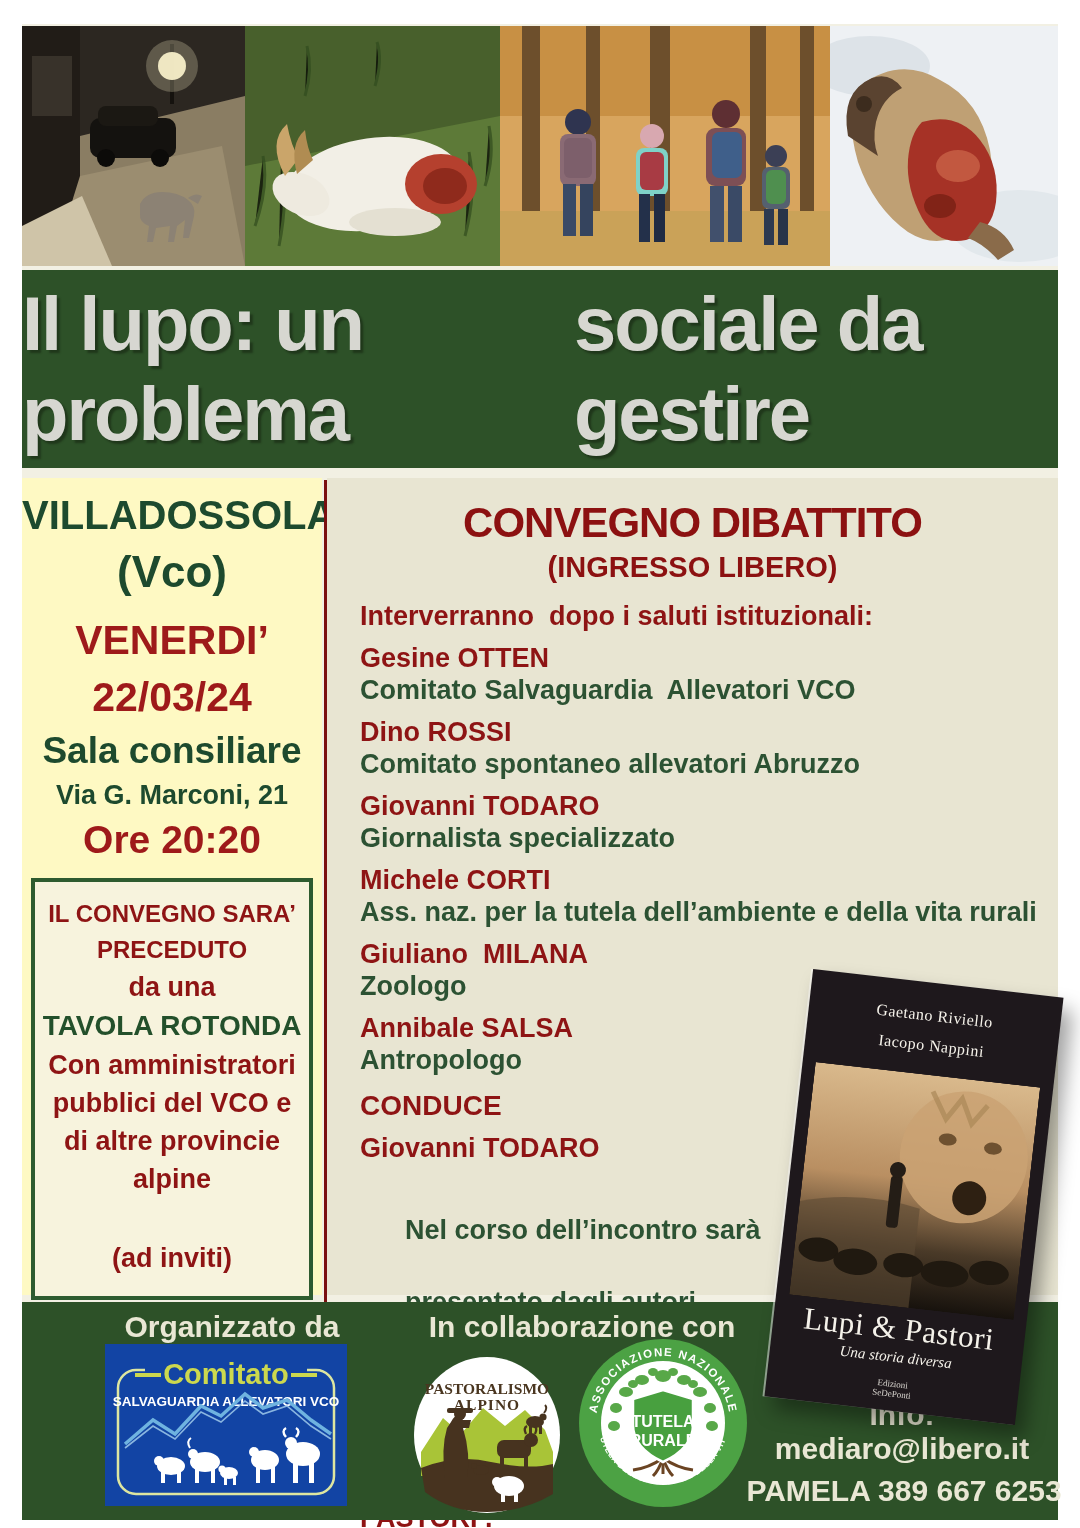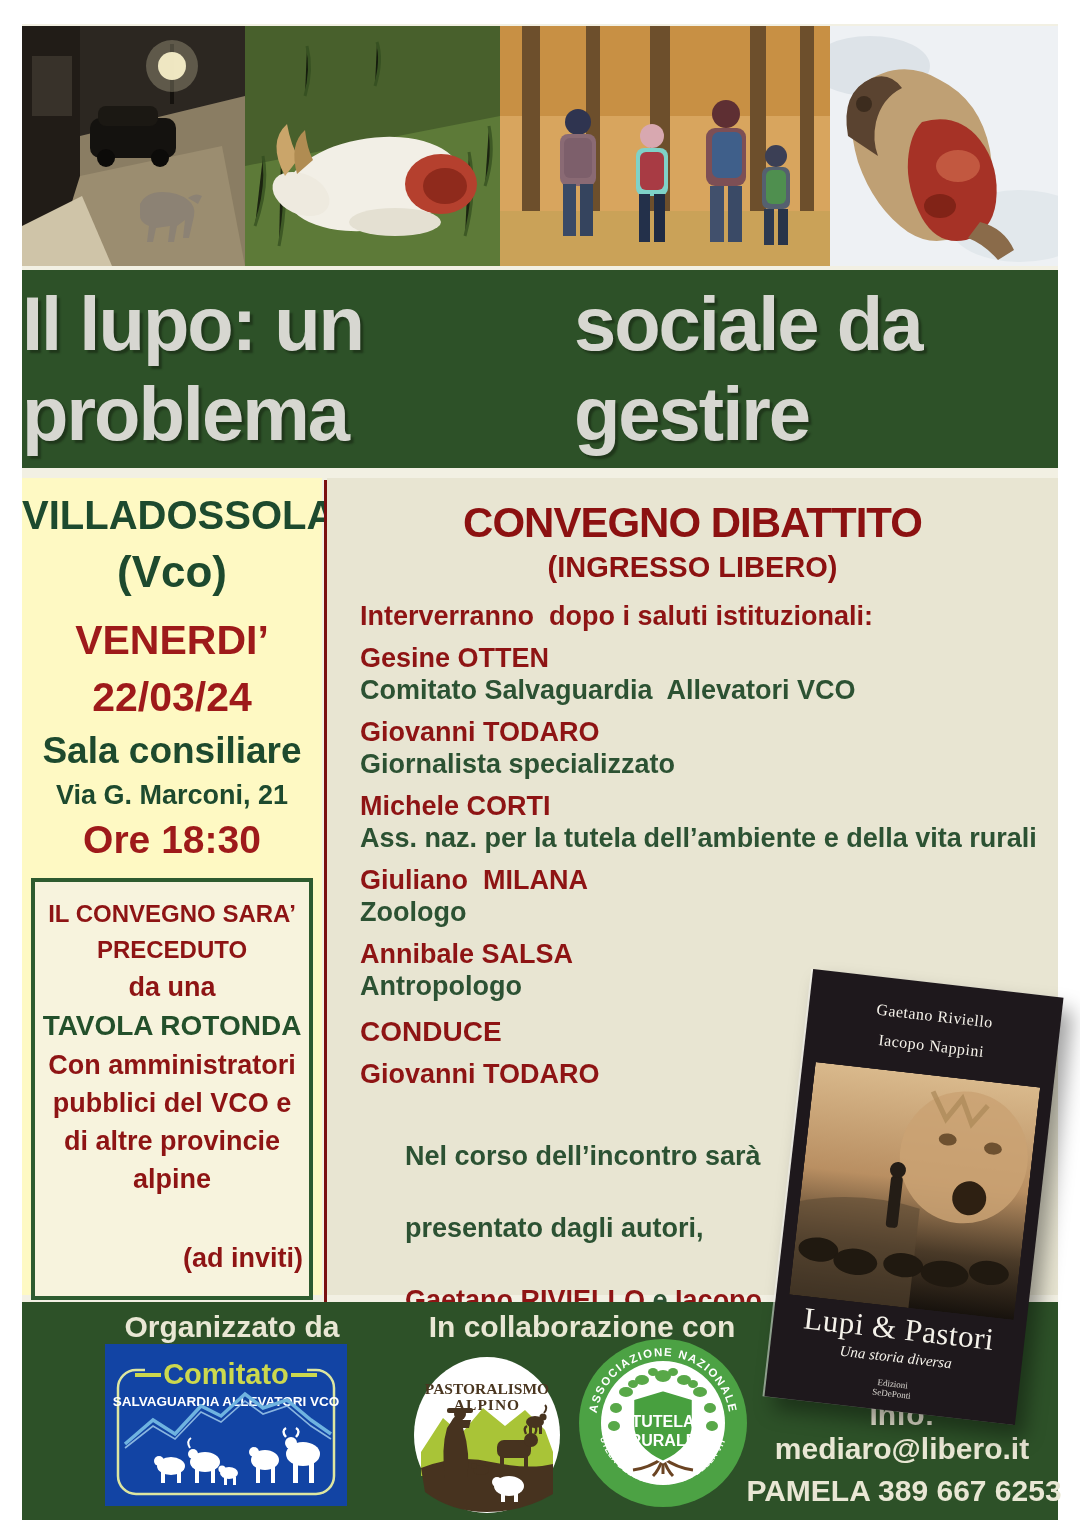--- a/index.html
+++ b/index.html
@@ -30,21 +30,21 @@
   .lc-day{margin-top:14px;font-size:41px;line-height:56px;font-weight:700;color:#9e1a1a;}
   .lc-date{font-size:41px;line-height:58px;font-weight:700;color:#9e1a1a;}
   .lc-venue{font-size:37px;line-height:50px;font-weight:700;color:#1d4a2e;}
   .lc-addr{font-size:27px;line-height:38px;font-weight:700;color:#1d4a2e;}
   .lc-time{font-size:39px;line-height:52px;font-weight:700;color:#9e1a1a;}
   .eventbox{margin:12px 9px 0 9px;background:#f7f3dd;border:4px solid #2e5b2f;
             padding:14px 6px 20px 6px;min-height:352px;}
   .eb-red{font-size:24px;line-height:36px;font-weight:700;color:#8e1414;}
   .eb-red2{font-size:27px;line-height:38px;font-weight:700;color:#8e1414;}
   .eb-green{font-size:28px;line-height:40px;font-weight:700;color:#23502b;}
-  .eb-invite{margin-top:42px;font-size:27px;line-height:36px;font-weight:700;color:#8e1414;text-align:right;}
+  .eb-invite{margin-top:42px;font-size:27px;line-height:36px;font-weight:700;color:#8e1414;}
 
   
   .divider{position:absolute;left:324px;top:480px;width:3px;height:830px;background:#7a1010;}
 
   
   .maincol{position:absolute;left:327px;top:478px;width:731px;height:817px;background:#e8e5d2;
            padding:13px;box-sizing:border-box;}
   .mc-head{margin-top:8px;text-align:center;font-size:42px;line-height:48px;font-weight:800;
            color:#8c1111;letter-spacing:-1px;}
   .mc-sub{text-align:center;font-size:29px;line-height:40px;font-weight:800;color:#8c1111;}
@@ -192,41 +192,45 @@
     <div class="t">sociale da gestire</div>
   </div>
 
   <div class="leftcol">
     <div class="lc-city">VILLADOSSOLA</div>
     <div class="lc-prov">(Vco)</div>
     <div class="lc-day">VENERDI’</div>
     <div class="lc-date">22/03/24</div>
     <div class="lc-venue">Sala consiliare</div>
     <div class="lc-addr">Via G. Marconi, 21</div>
-    <div class="lc-time">Ore 18:30</div>
+    <div class="lc-time">Ore 20:20</div>
     <div class="eventbox">
       <div class="eb-red">IL CONVEGNO SARA’</div>
       <div class="eb-red">PRECEDUTO</div>
       <div class="eb-red2">da una</div>
       <div class="eb-green">TAVOLA ROTONDA</div>
       <div class="eb-red2">Con amministratori pubblici del VCO e di altre provincie alpine</div>
       <div class="eb-invite">(ad inviti)</div>
     </div>
   </div>
 
   <div class="divider"></div>
 
   <div class="maincol">
     <div class="mc-head">CONVEGNO DIBATTITO</div>
     <div class="mc-sub">(INGRESSO LIBERO)</div>
     <div class="mc-intro pre">Interverranno  dopo i saluti istituzionali:</div>
 
     <div class="speaker">
       <div class="s-name pre">Gesine OTTEN</div>
       <div class="s-role pre">Comitato Salvaguardia  Allevatori VCO</div>
+    </div>
+    <div class="speaker">
+      <div class="s-name pre">Dino ROSSI</div>
+      <div class="s-role pre">Comitato spontaneo allevatori Abruzzo</div>
     </div>
     <div class="speaker">
       <div class="s-name pre">Giovanni TODARO</div>
       <div class="s-role pre">Giornalista specializzato</div>
     </div>
     <div class="speaker">
       <div class="s-name pre">Michele CORTI</div>
       <div class="s-role pre">Ass. naz. per la tutela dell’ambiente e della vita rurali</div>
     </div>
     <div class="speaker">

